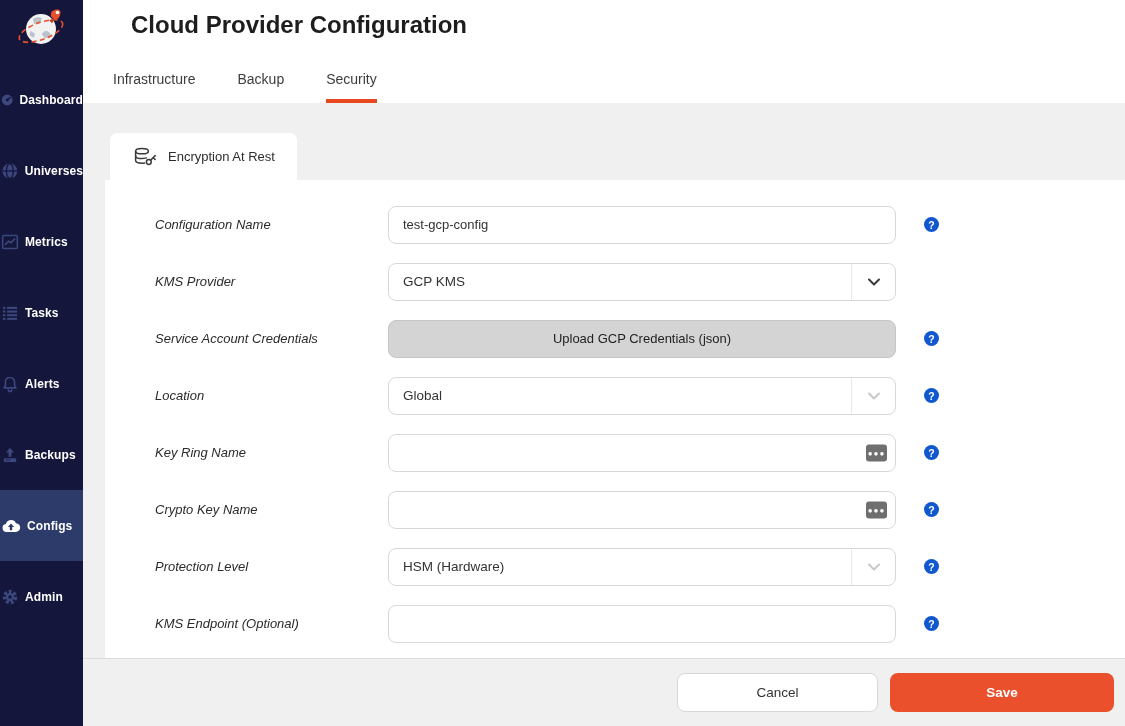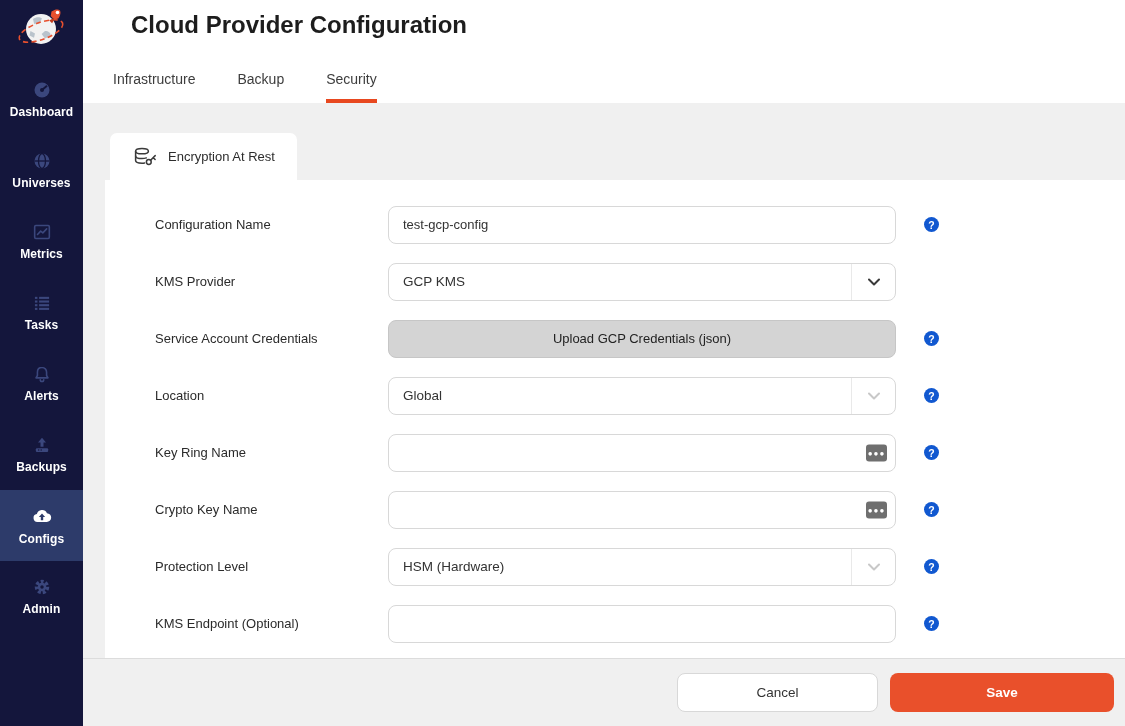--- a/index.html
+++ b/index.html
@@ -7,21 +7,21 @@
   body {
     width:1125px; height:726px; position:relative; overflow:hidden;
     background:#ffffff; font-family:"Liberation Sans", sans-serif;
     -webkit-font-smoothing:antialiased;
   }
 
   
   .sidebar { position:absolute; left:0; top:0; width:83px; height:726px; background:#14163c; z-index:5; }
   .logo { height:56px; display:flex; align-items:center; justify-content:center; }
   .nav { margin-top:8px; }
-  .nav-item { height:71px; display:flex; flex-direction:column; align-items:center; justify-content:center; gap:5px; cursor:pointer; }
+  .nav-item { height:71px; display:flex; flex-direction:row; align-items:center; gap:5px; cursor:pointer; }
   .nav-item .nav-label { color:#ffffff; font-size:12px; font-weight:700; letter-spacing:.1px; }
   .nav-item.selected { background:#2d3b6a; }
 
   
   .main { position:absolute; left:83px; top:0; width:1042px; height:726px; }
   .header { position:relative; height:103px; background:#ffffff; }
   .page-title { position:absolute; left:48px; top:11px; font-size:24px; font-weight:700; color:#1d1d1d; }
   .tabs { position:absolute; left:30px; bottom:0; display:flex; gap:42px; }
   .tab { font-size:14px; color:#3d3d3d; padding-bottom:12px; cursor:pointer; border-bottom:4px solid transparent; }
   .tab.active { border-bottom-color:#e8481f; }
@@ -29,21 +29,21 @@
   
   .content { position:absolute; top:103px; left:0; width:1042px; height:623px; background:#f0f0f0; }
   .subtabs { position:absolute; top:30px; left:27px; display:flex; z-index:2; }
   .subtab { height:47px; display:flex; align-items:center; gap:10px; padding:0 22px; font-size:13px; color:#2d2d2d; border-radius:7px 7px 0 0; cursor:pointer; }
   .subtab.active { background:#ffffff; }
   .subtab.inactive { background:#e2e2e2; border:1px solid #d5d5d5; border-bottom:none; margin-left:2px; color:#333; }
 
   .panel { position:absolute; top:77px; left:22px; right:0; bottom:68px; background:#ffffff; }
   .form { padding-top:16px; }
   .row { height:57px; display:flex; align-items:center; }
-  .flabel { margin-left:50px; width:233px; font-size:13px; color:#2b2b2b; }
+  .flabel { margin-left:50px; width:233px; font-size:13px; color:#2b2b2b;font-style:italic; }
   .field { width:508px; height:38px; position:relative; }
   .ti {
     width:508px; height:38px; border:1px solid #d8d8d8; border-radius:8px;
     padding:0 14px; font-size:13px; color:#333; outline:none; background:#fff;
     font-family:"Liberation Sans", sans-serif;
   }
   .select { width:508px; height:38px; border:1px solid #d8d8d8; border-radius:8px; background:#fff;
     display:flex; align-items:center; padding-left:14px; font-size:13.5px; color:#333; position:relative; cursor:pointer; }
   .chev { position:absolute; right:0; top:0; width:44px; height:36px; border-left:1px solid #e9e9e9;
     display:flex; align-items:center; justify-content:center; }

